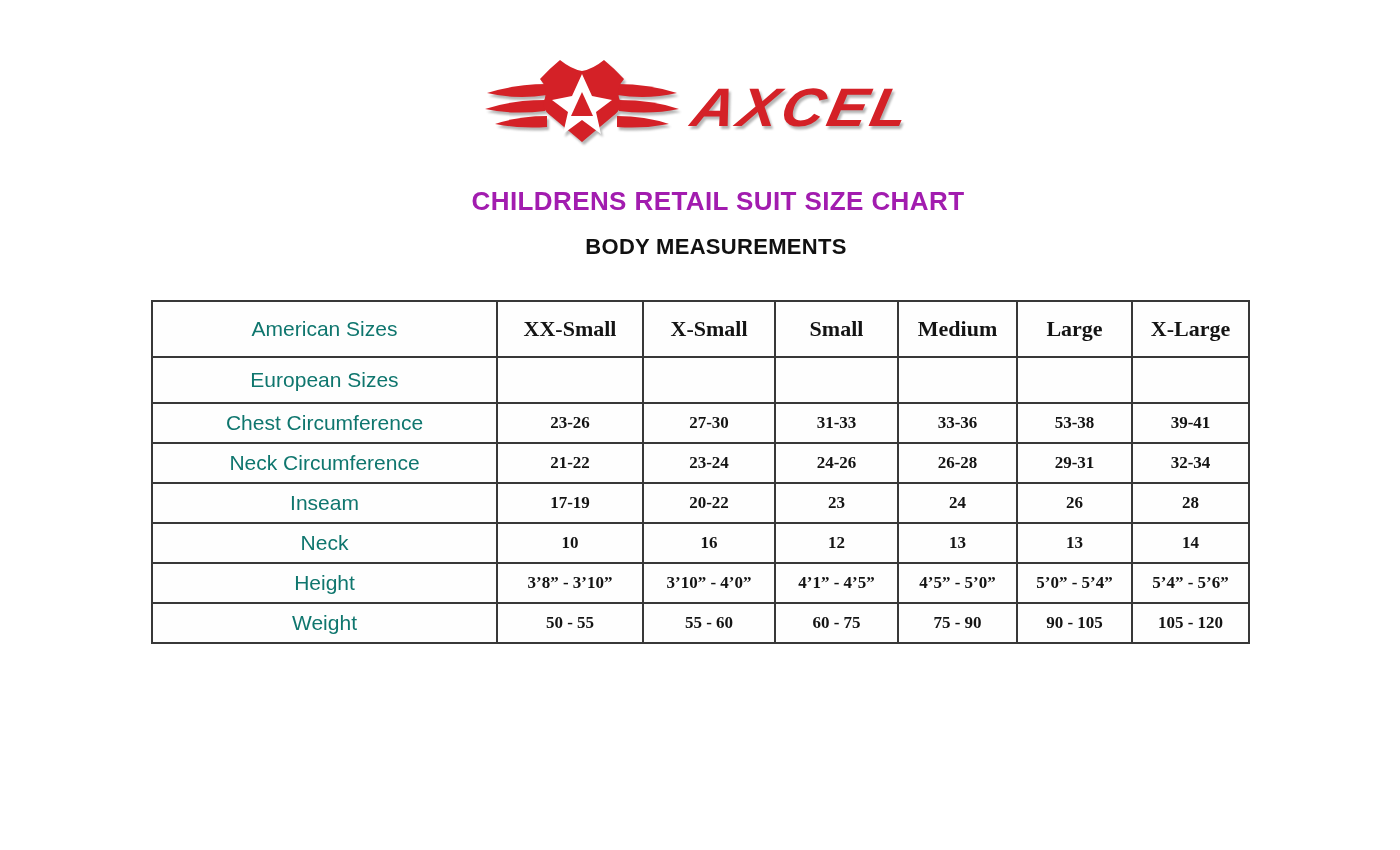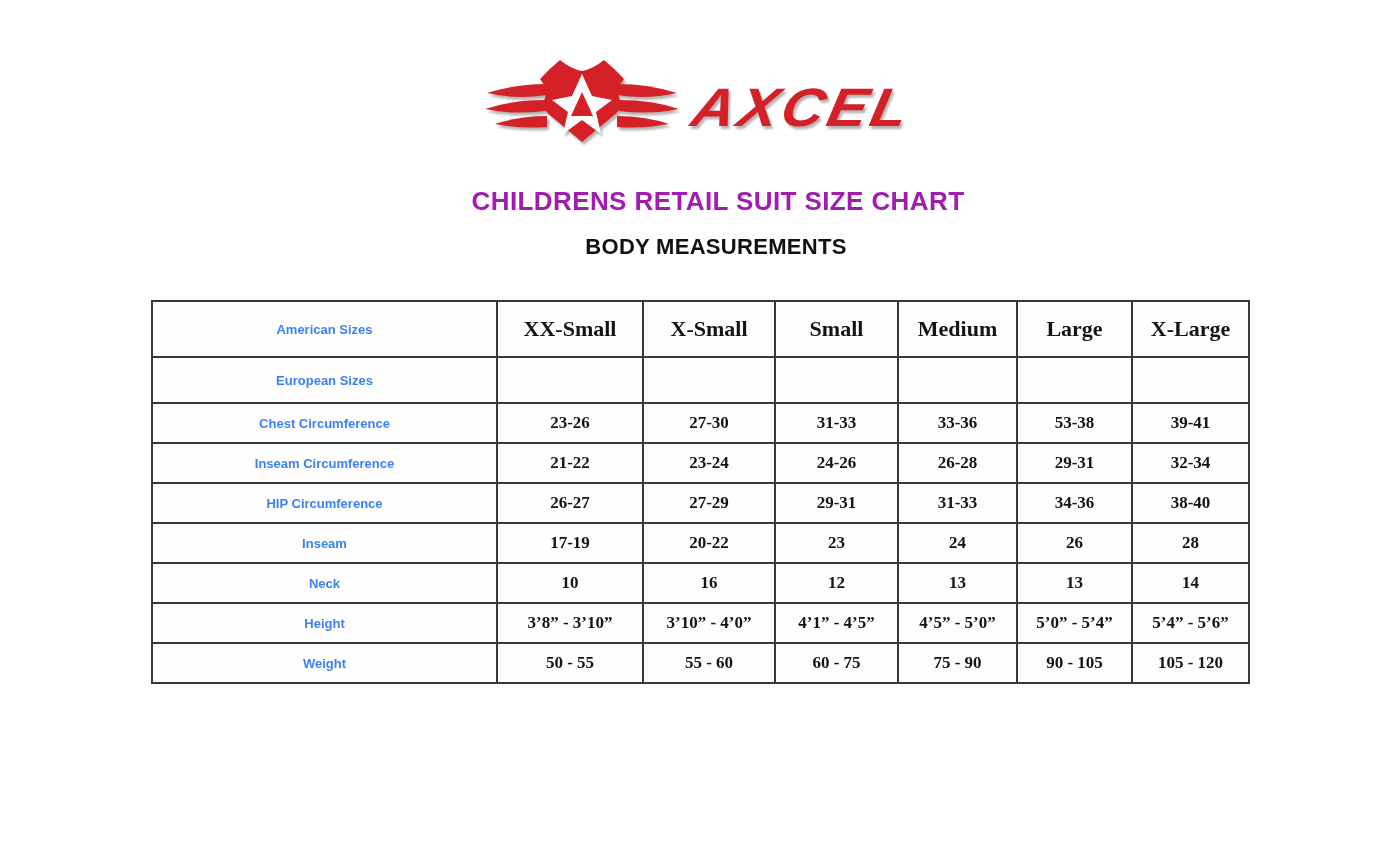--- a/index.html
+++ b/index.html
@@ -66,23 +66,23 @@
     text-align: center;
     vertical-align: middle;
     padding: 0 4px;
     background: #fefefe;
   }
   tr.r-head  td { height: 54px; }
   tr.r-euro  td { height: 44px; }
   tr.r-data  td { height: 38px; }
   td.lbl {
     font-family: "Liberation Sans", sans-serif;
-    font-weight: bold;
-    font-size: 13px;
-    color: #3b82f6;
+    font-weight: normal;
+    font-size: 21px;
+    color: #0f766e;
   }
   td.val {
     font-family: "Liberation Serif", serif;
     font-weight: bold;
     font-size: 17px;
     color: #141414;
     margin-top: 40px;
   }
   td.colhead {
     font-family: "Liberation Serif", serif;
@@ -160,36 +160,27 @@
       <tr class="r-data">
         <td class="lbl">Chest Circumference</td>
         <td class="val">23-26</td>
         <td class="val">27-30</td>
         <td class="val">31-33</td>
         <td class="val">33-36</td>
         <td class="val">53-38</td>
         <td class="val">39-41</td>
       </tr>
       <tr class="r-data">
-        <td class="lbl">Inseam Circumference</td>
+        <td class="lbl">Neck Circumference</td>
         <td class="val">21-22</td>
         <td class="val">23-24</td>
         <td class="val">24-26</td>
         <td class="val">26-28</td>
         <td class="val">29-31</td>
         <td class="val">32-34</td>
-      </tr>
-      <tr class="r-data">
-        <td class="lbl">HIP Circumference</td>
-        <td class="val">26-27</td>
-        <td class="val">27-29</td>
-        <td class="val">29-31</td>
-        <td class="val">31-33</td>
-        <td class="val">34-36</td>
-        <td class="val">38-40</td>
       </tr>
       <tr class="r-data">
         <td class="lbl">Inseam</td>
         <td class="val">17-19</td>
         <td class="val">20-22</td>
         <td class="val">23</td>
         <td class="val">24</td>
         <td class="val">26</td>
         <td class="val">28</td>
       </tr>

